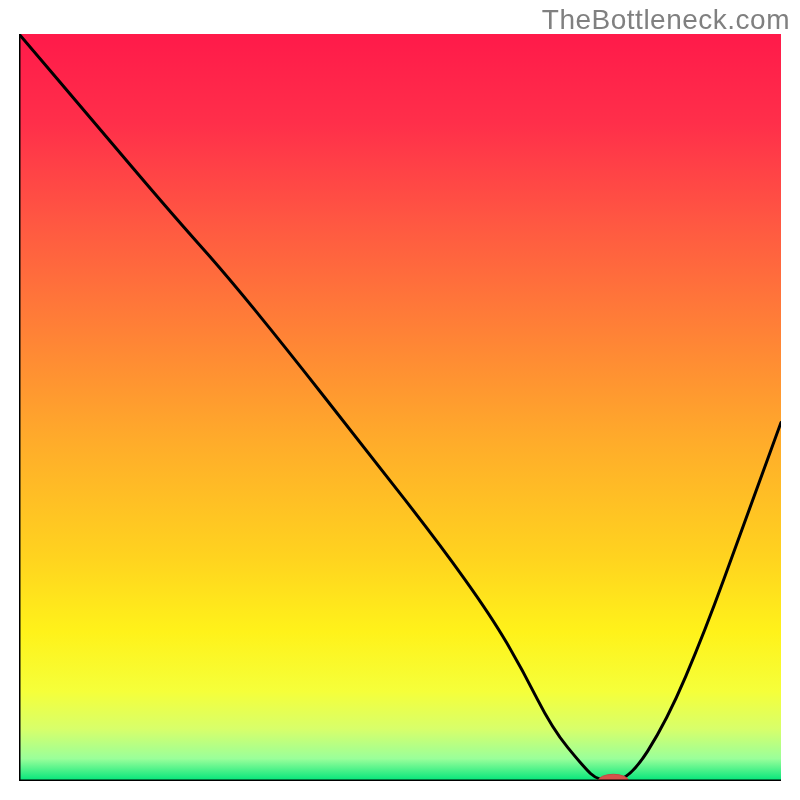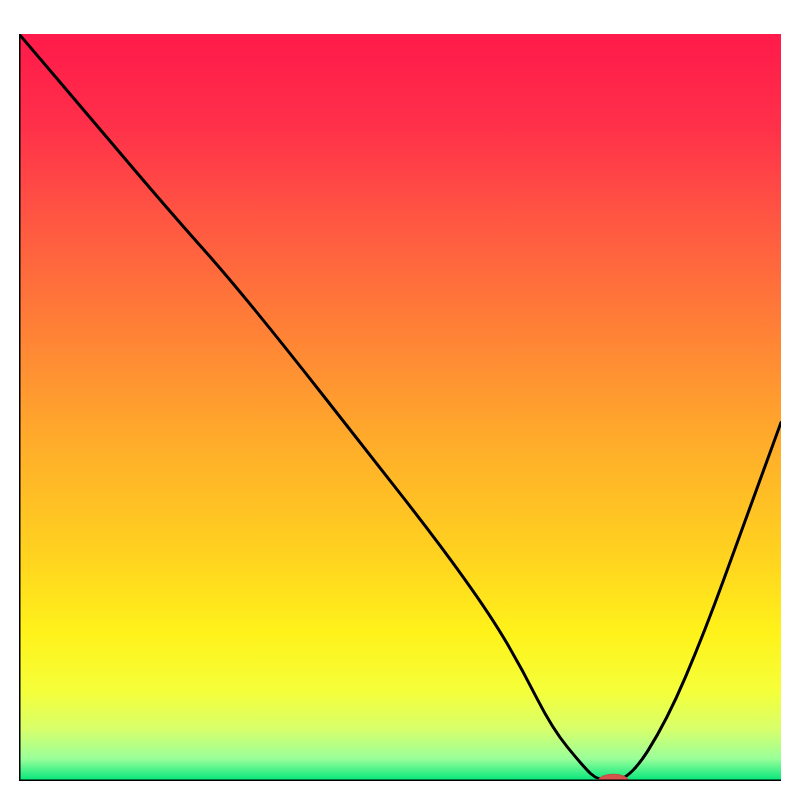--- a/index.html
+++ b/index.html
@@ -35,20 +35,21 @@
   }
   svg {
     display: block;
   }
 </style>
 </head>
 <body>
 
 <div class="frame">
 
+  <div class="watermark">TheBottleneck.com</div>
 
   <div class="plot-area">
     <svg id="chart-svg" width="762" height="747" viewBox="0 0 762 747">
       <defs>
         <linearGradient id="bg-grad" x1="0" y1="0" x2="0" y2="1">
             <stop offset="0%" stop-color="#ff1a4a"></stop>
             <stop offset="12%" stop-color="#ff2f4a"></stop>
             <stop offset="25%" stop-color="#ff5742"></stop>
             <stop offset="40%" stop-color="#ff8236"></stop>
             <stop offset="55.00000000000001%" stop-color="#ffad2a"></stop>

